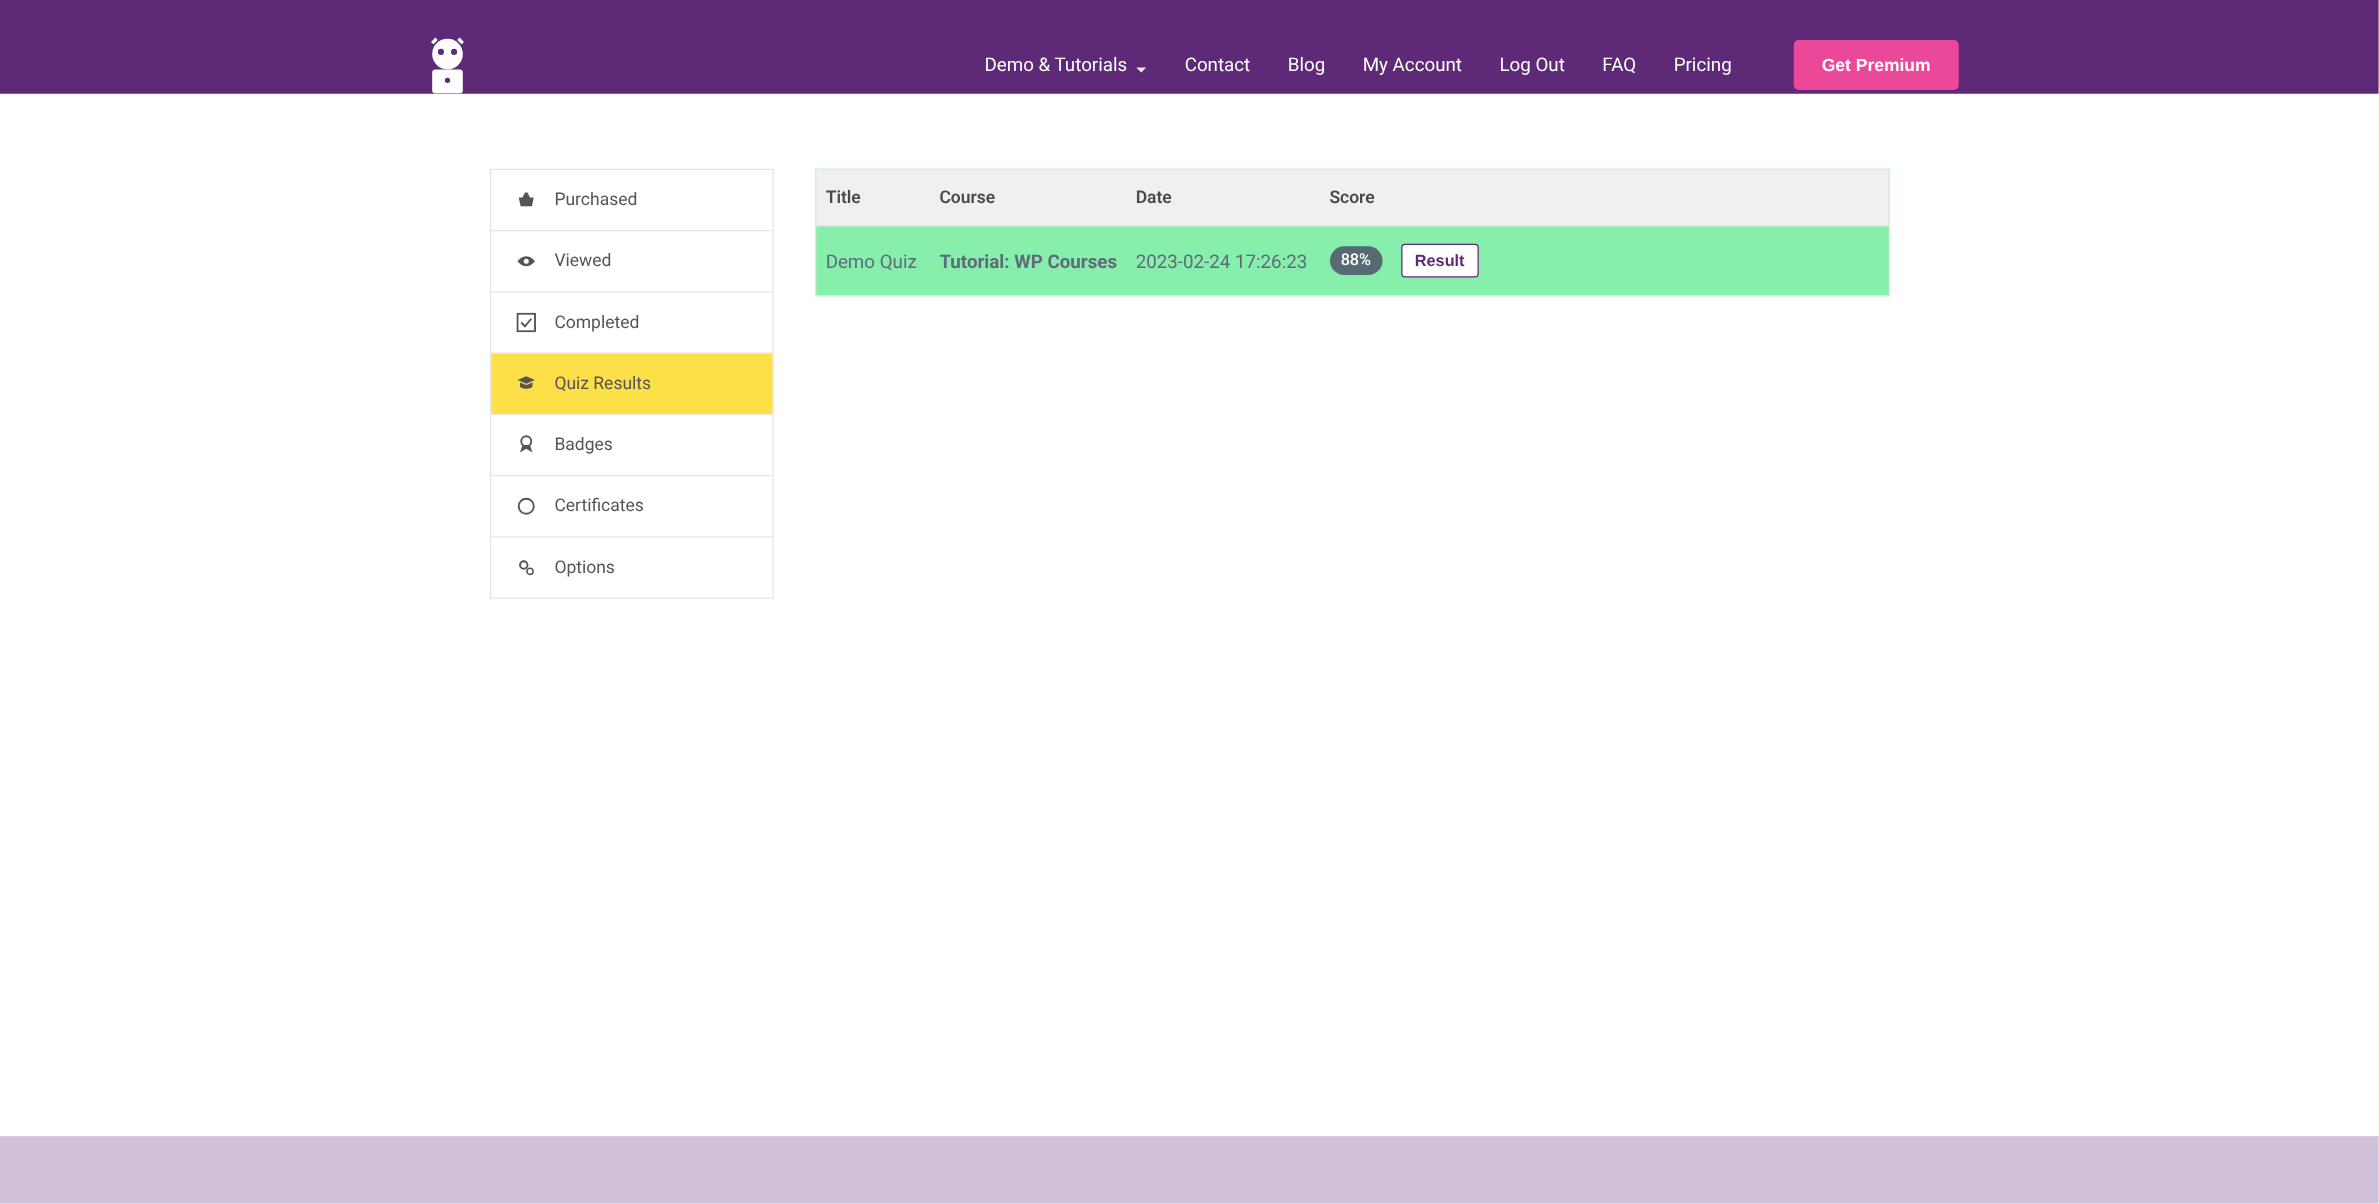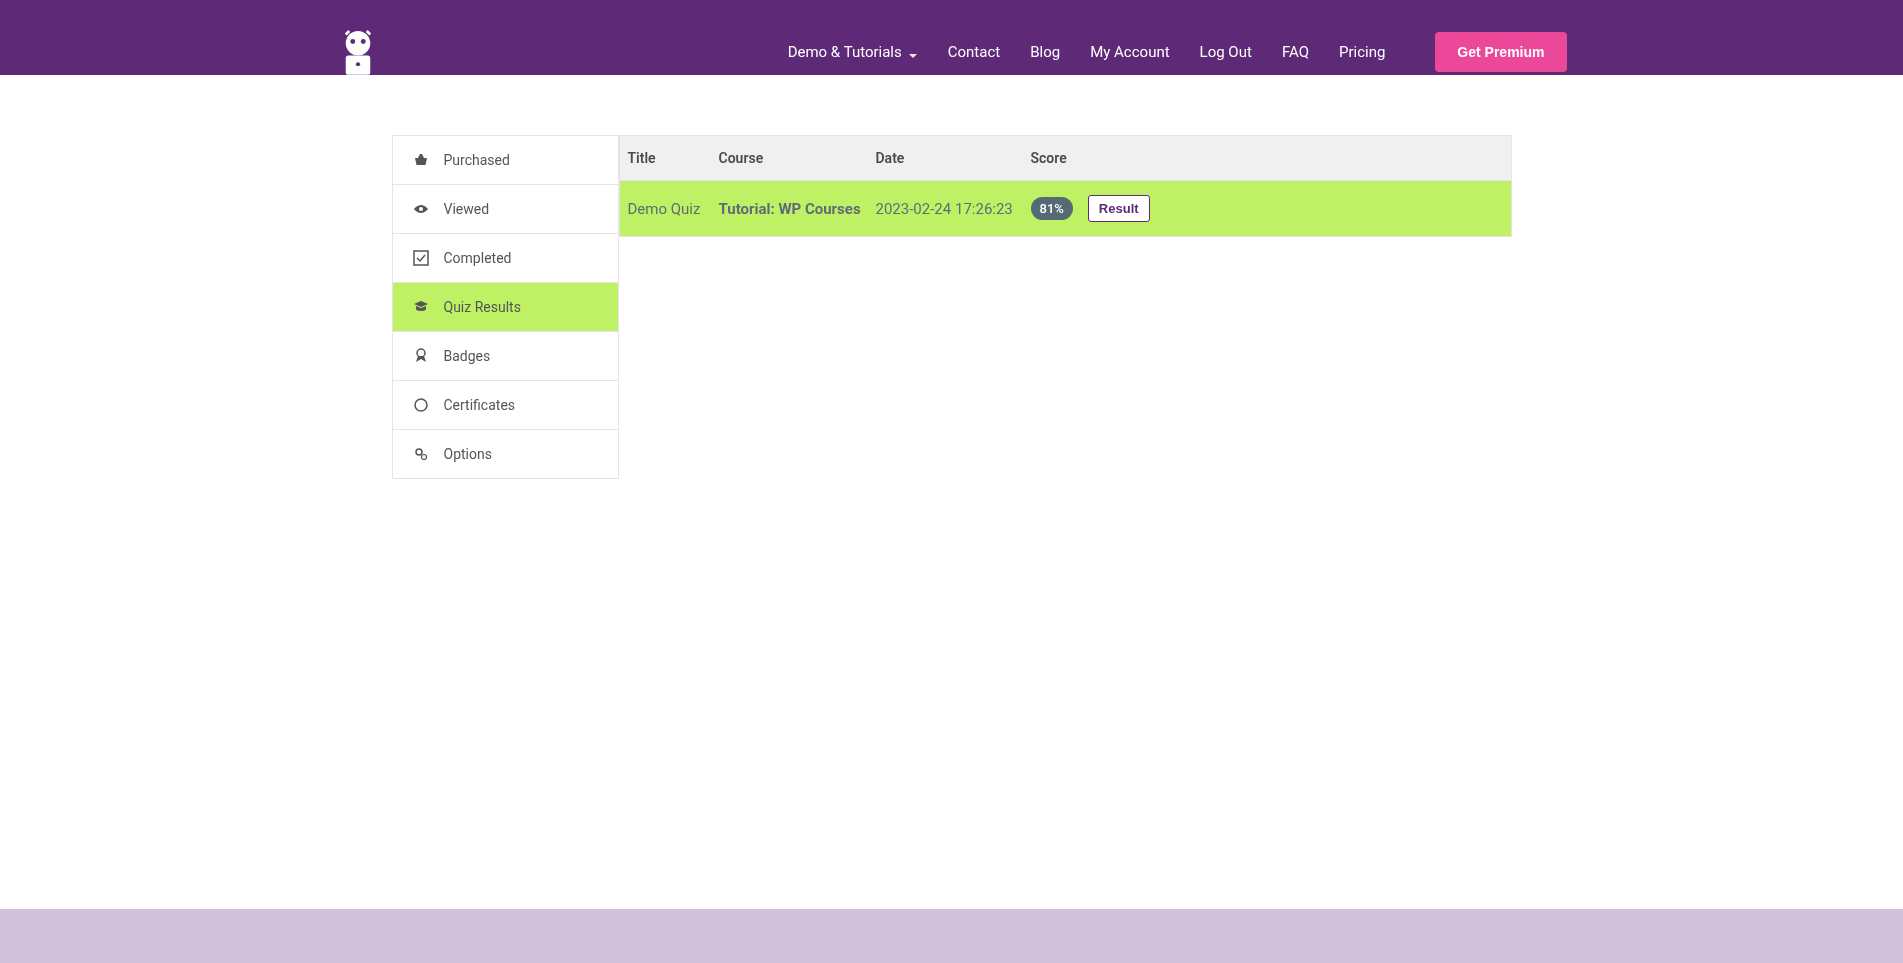--- a/index.html
+++ b/index.html
@@ -72,21 +72,21 @@
       margin-right: 40px;
     }
     .main {
       flex: 1;
       padding: 60px 0;
     }
     .content-wrap {
       max-width: 1160px;
       margin: 0 auto;
       display: flex;
-      gap: 0;
+      gap: 33px;
       padding: 0 20px;
     }
     .sidebar {
       width: 227px;
       border: 1px solid #e5e5e5;
       background: #fff;
     }
     .sidebar-item {
       display: flex;
       align-items: center;
@@ -94,33 +94,33 @@
       padding: 16px 20px;
       font-size: 14px;
       color: #555;
       cursor: pointer;
       border-bottom: 1px solid #e5e5e5;
     }
     .sidebar-item:last-child {
       border-bottom: none;
     }
     .sidebar-item.active {
-      background: #bef264;
+      background: #fde047;
       align-items: flex-end;
     }
     .sidebar-icon {
       width: 16px;
       height: 16px;
       fill: #555;
       flex-shrink: 0;
     }
     .table-panel {
       flex: 1;
       border: 1px solid #e5e5e5;
-      background: #bef264;
+      background: #86efac;
       align-self: flex-start;
     }
     .table-header {
       display: flex;
       background: #f0f0f0;
       padding: 14px 8px;
       font-weight: 600;
       font-size: 14px;
       color: #4a4a4a;
       border-bottom: 1px solid #e5e5e5;
@@ -265,21 +265,21 @@
         <div class="header-col-title">Title</div>
         <div class="header-col-course">Course</div>
         <div class="header-col-date">Date</div>
         <div class="header-col-score">Score</div>
       </div>
       <div class="table-row">
         <div class="col-title">Demo Quiz</div>
         <div class="col-course">Tutorial: WP Courses</div>
         <div class="col-date">2023-02-24 17:26:23</div>
         <div class="col-score">
-          <span class="score-badge">81%</span>
+          <span class="score-badge">88%</span>
           <button class="result-btn">Result</button>
         </div>
       </div>
     </div>
   </div>
 </main>
 
 <footer class="footer"></footer>
 
 </body></html>

